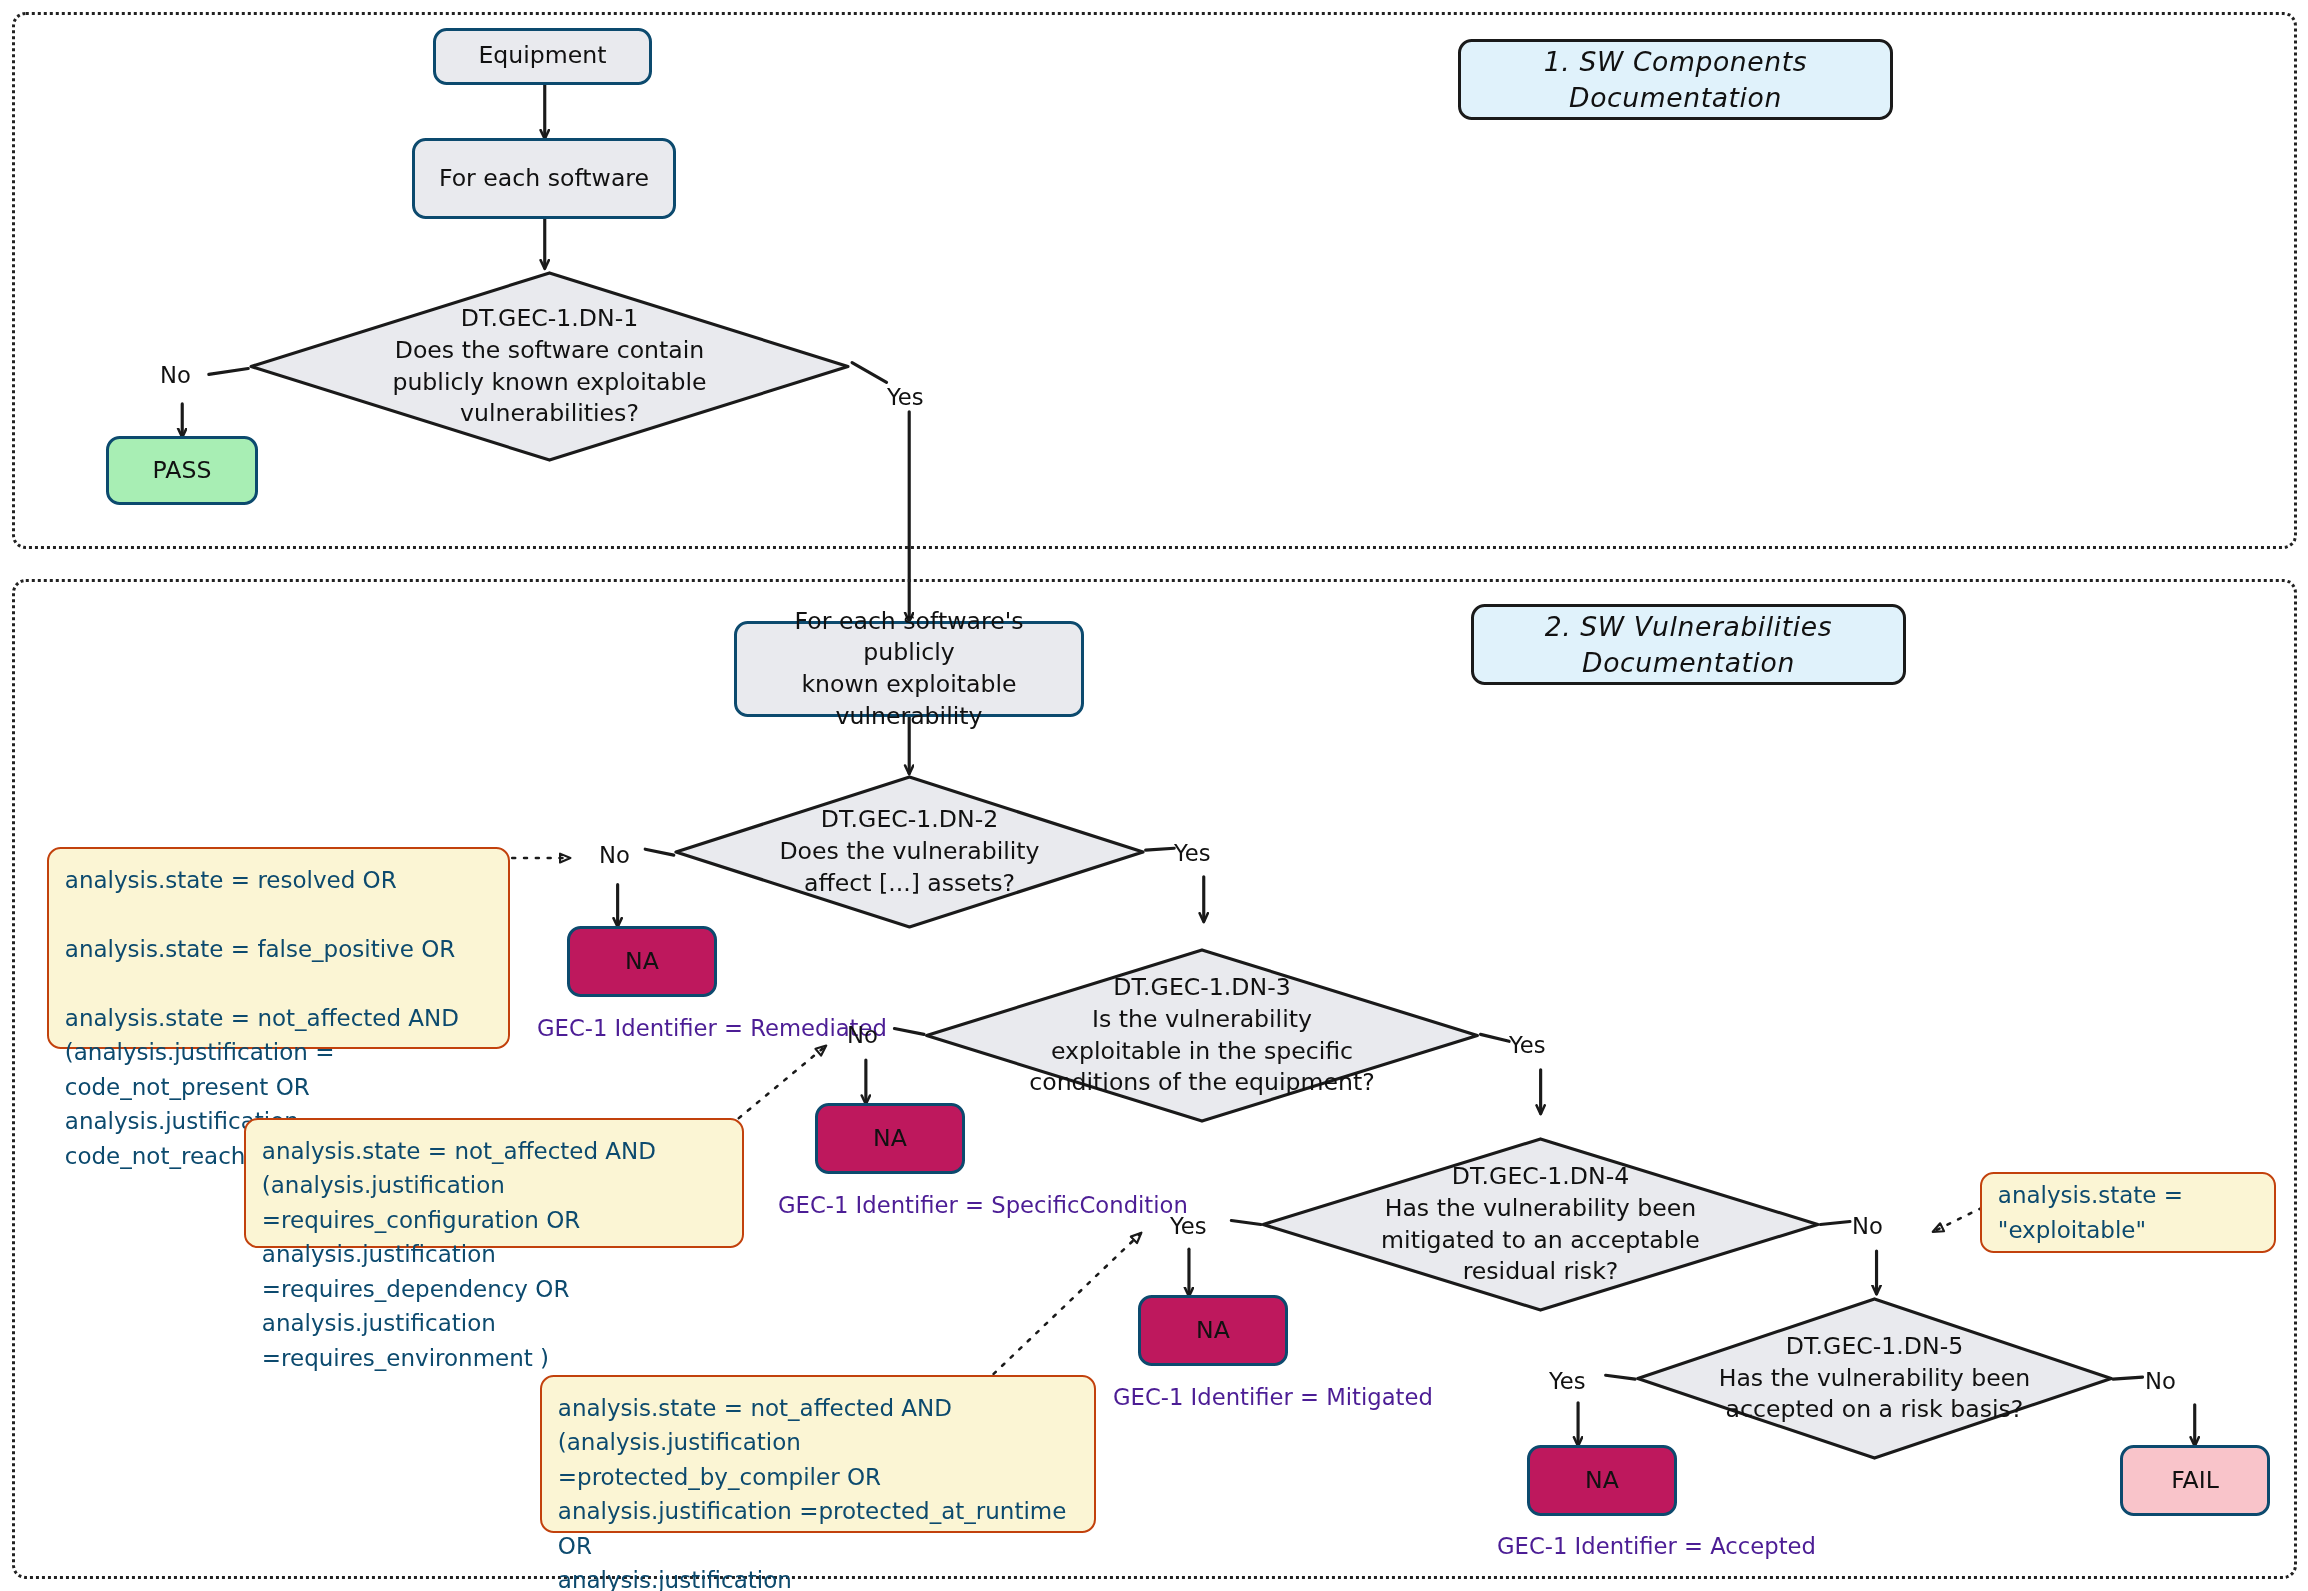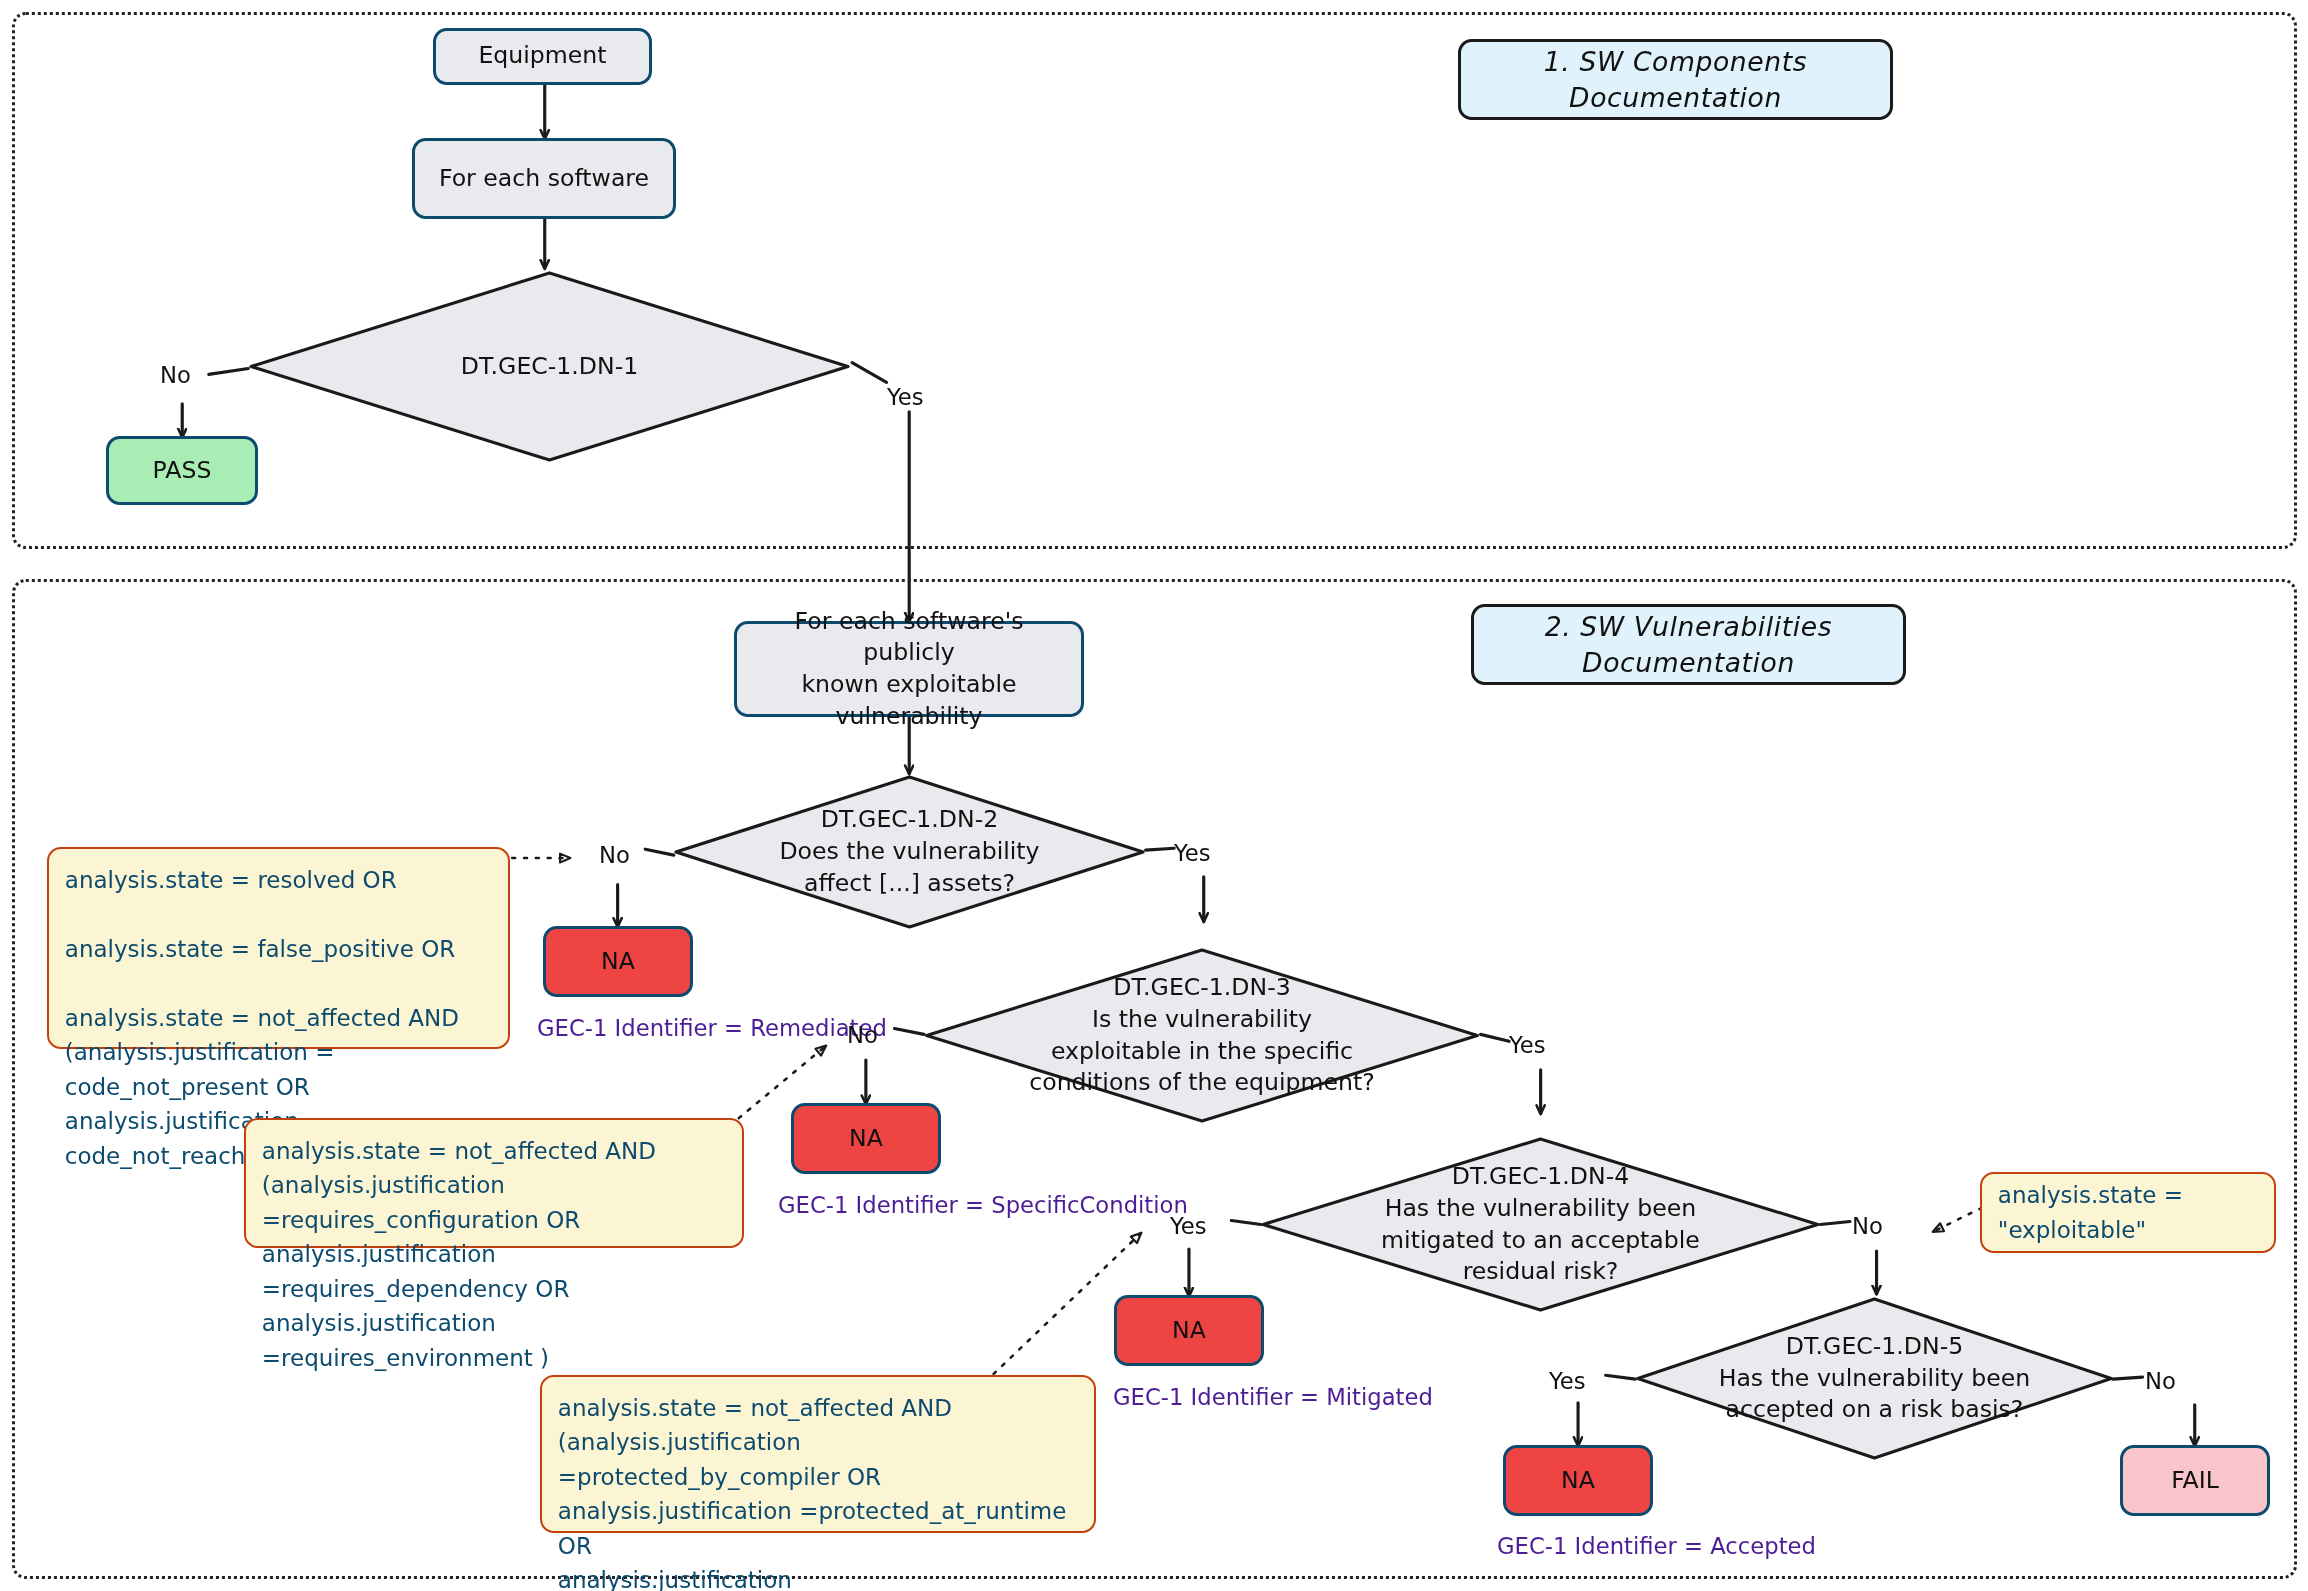--- a/index.html
+++ b/index.html
@@ -61,21 +61,21 @@
     align-items: center;
     justify-content: center;
     text-align: center;
     font-size: 23.6px;
     line-height: 1.34;
     color: #111111;
     padding: 5.9px 9.9px;
   }
   .node-box.grey   { background: #e9eaee; }
   .node-box.green  { background: #a8eeb4; }
-  .node-box.blue   { background: #ef4444; }
+  .node-box.blue   { background: #be185d; margin-left: 24px; }
   .node-box.red    { background: #f9c4ca; }
 
   
   .diamond-wrap {
     position: absolute;
   }
   .diamond-wrap svg.shape {
     position: absolute;
     left: 0; top: 0;
     overflow: visible;
@@ -215,20 +215,23 @@
   <div class="node-box grey" style="left:433px; top:27.6px; width:219px; height:57px;">Equipment</div>
 
   <div class="node-box grey" style="left:412px; top:138px; width:264px; height:81px;">For each software</div>
 
   <div class="diamond-wrap" style="left:246px; top:268px; width:607px; height:197px;">
     <svg class="shape" width="607" height="197" viewBox="0 0 616 200">
       <path d="M308,5 L611,100 L308,195 L5,100 Z" fill="#e9eaee" stroke="#1a1a1a" stroke-width="3.2" stroke-linejoin="round"></path>
     </svg>
     <div class="diamond-label">
       <span>DT.GEC-1.DN-1</span>
+      <span style="white-space:pre-line;">Does the software contain
+publicly known exploitable
+vulnerabilities?</span>
     </div>
   </div>
 
   <div class="edge-label" style="left:160px; top:362px;">No</div>
   <div class="edge-label" style="left:887px; top:384px;">Yes</div>
 
   <div class="node-box green" style="left:106px; top:436px; width:152px; height:69px;">PASS</div>
 
   <div class="node-box grey" style="left:734px; top:621px; width:350px; height:96px; white-space:pre-line;">For each software's publicly
 known exploitable vulnerability</div>

